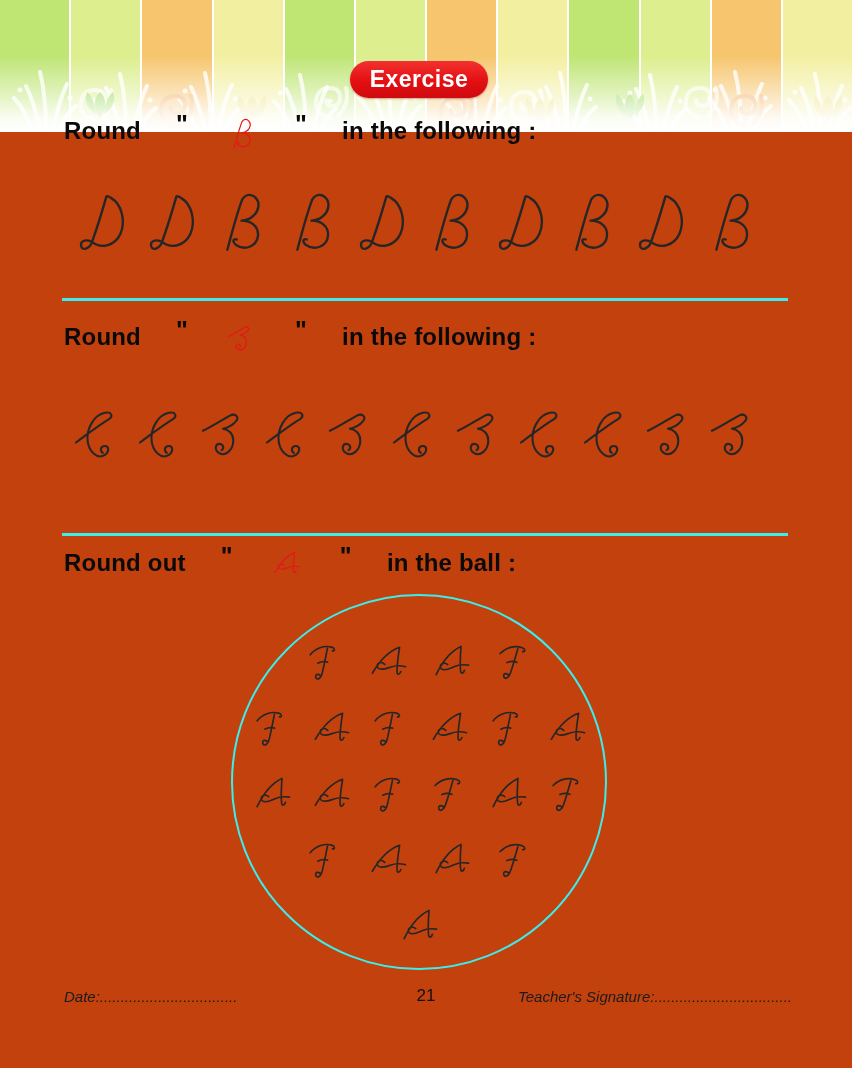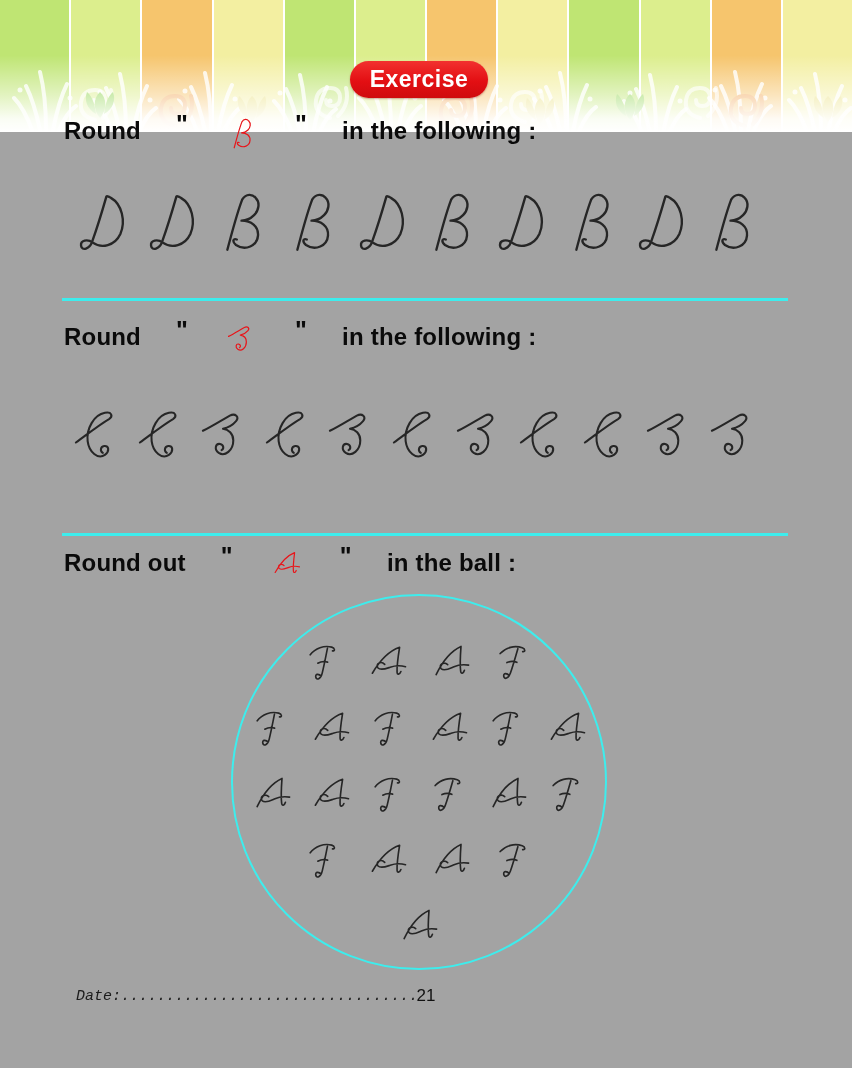--- a/index.html
+++ b/index.html
@@ -1,17 +1,17 @@
 <!DOCTYPE html>
 <html style="--red: #e8151a; --cyan: #3deded;"><head>
 <meta charset="utf-8">
 <style>
   html,body{margin:0;padding:0;background:#fff;}
   .page{
-    position:relative;width:852px;height:1068px;margin:0 auto;background:#a3a3a3;
+    position:relative;width:852px;height:1068px;margin:0 auto;background:#c2410c;
     font-family:"Liberation Sans",sans-serif;overflow:hidden;
   }
   
   .header{position:absolute;left:0;top:0;width:852px;height:132px;}
   .stripes{position:absolute;inset:0;display:flex;gap:2px;background:#fff;}
   .stripe{flex:1;}
   .flora{position:absolute;left:0;top:0;width:852px;height:132px;pointer-events:none;}
   .fade{position:absolute;inset:0;
     background:linear-gradient(to bottom,rgba(255,255,255,0) 0%,rgba(255,255,255,0) 42%,
       rgba(255,255,255,.55) 72%,rgba(255,255,255,.92) 90%,#fff 100%);}
@@ -48,22 +48,22 @@
     position:absolute;left:231px;top:594px;width:376px;height:376px;border-radius:50%;
     border:2px solid var(--cyan);box-sizing:border-box;
     display:flex;flex-direction:column;padding-top:36px;
   }
   .ball-row{display:flex;justify-content:center;align-items:center;gap:19px;height:66px;}
   .ball-row:nth-child(2),.ball-row:nth-child(3){gap:15px;}
   .g-ball svg{height:46px;width:44px;}
   .ball-row .glyph:nth-child(odd) svg{transform:rotate(-3deg);}
   .ball-row .glyph:nth-child(even) svg{transform:rotate(2deg);}
   
-  .footer-item{position:absolute;top:988px;font-family:Liberation Mono, monospace;
-    font-style:italic;font-size:15px;color:#1c1c1c;margin-left:12px;}
+  .footer-item{position:absolute;top:988px;font-family:Liberation Sans, sans-serif;
+    font-style:italic;font-size:15px;color:#1c1c1c;}
   .footer-date{left:64px;}
   .footer-sign{right:60px;}
   .page-num{position:absolute;top:986px;left:0;width:100%;text-align:center;
     font-family:"Liberation Sans",sans-serif;font-size:17px;color:#111;font-style:normal;}
   .defs-holder{position:absolute;width:0;height:0;overflow:hidden;}
 </style>
 </head>
 <body>
 
 <svg class="defs-holder" aria-hidden="true">
@@ -423,14 +423,15 @@
         <span class="glyph g-ball">
           <svg viewBox="0 0 80 84">
             <use href="#g-A"></use>
           </svg>
         </span>
       </div>
     </div>
 
   <div class="footer-item footer-date">Date:.................................</div>
   <div class="page-num">21</div>
+  <div class="footer-item footer-sign">Teacher's Signature:.................................</div>
 
 </div>
 
 </body></html>

